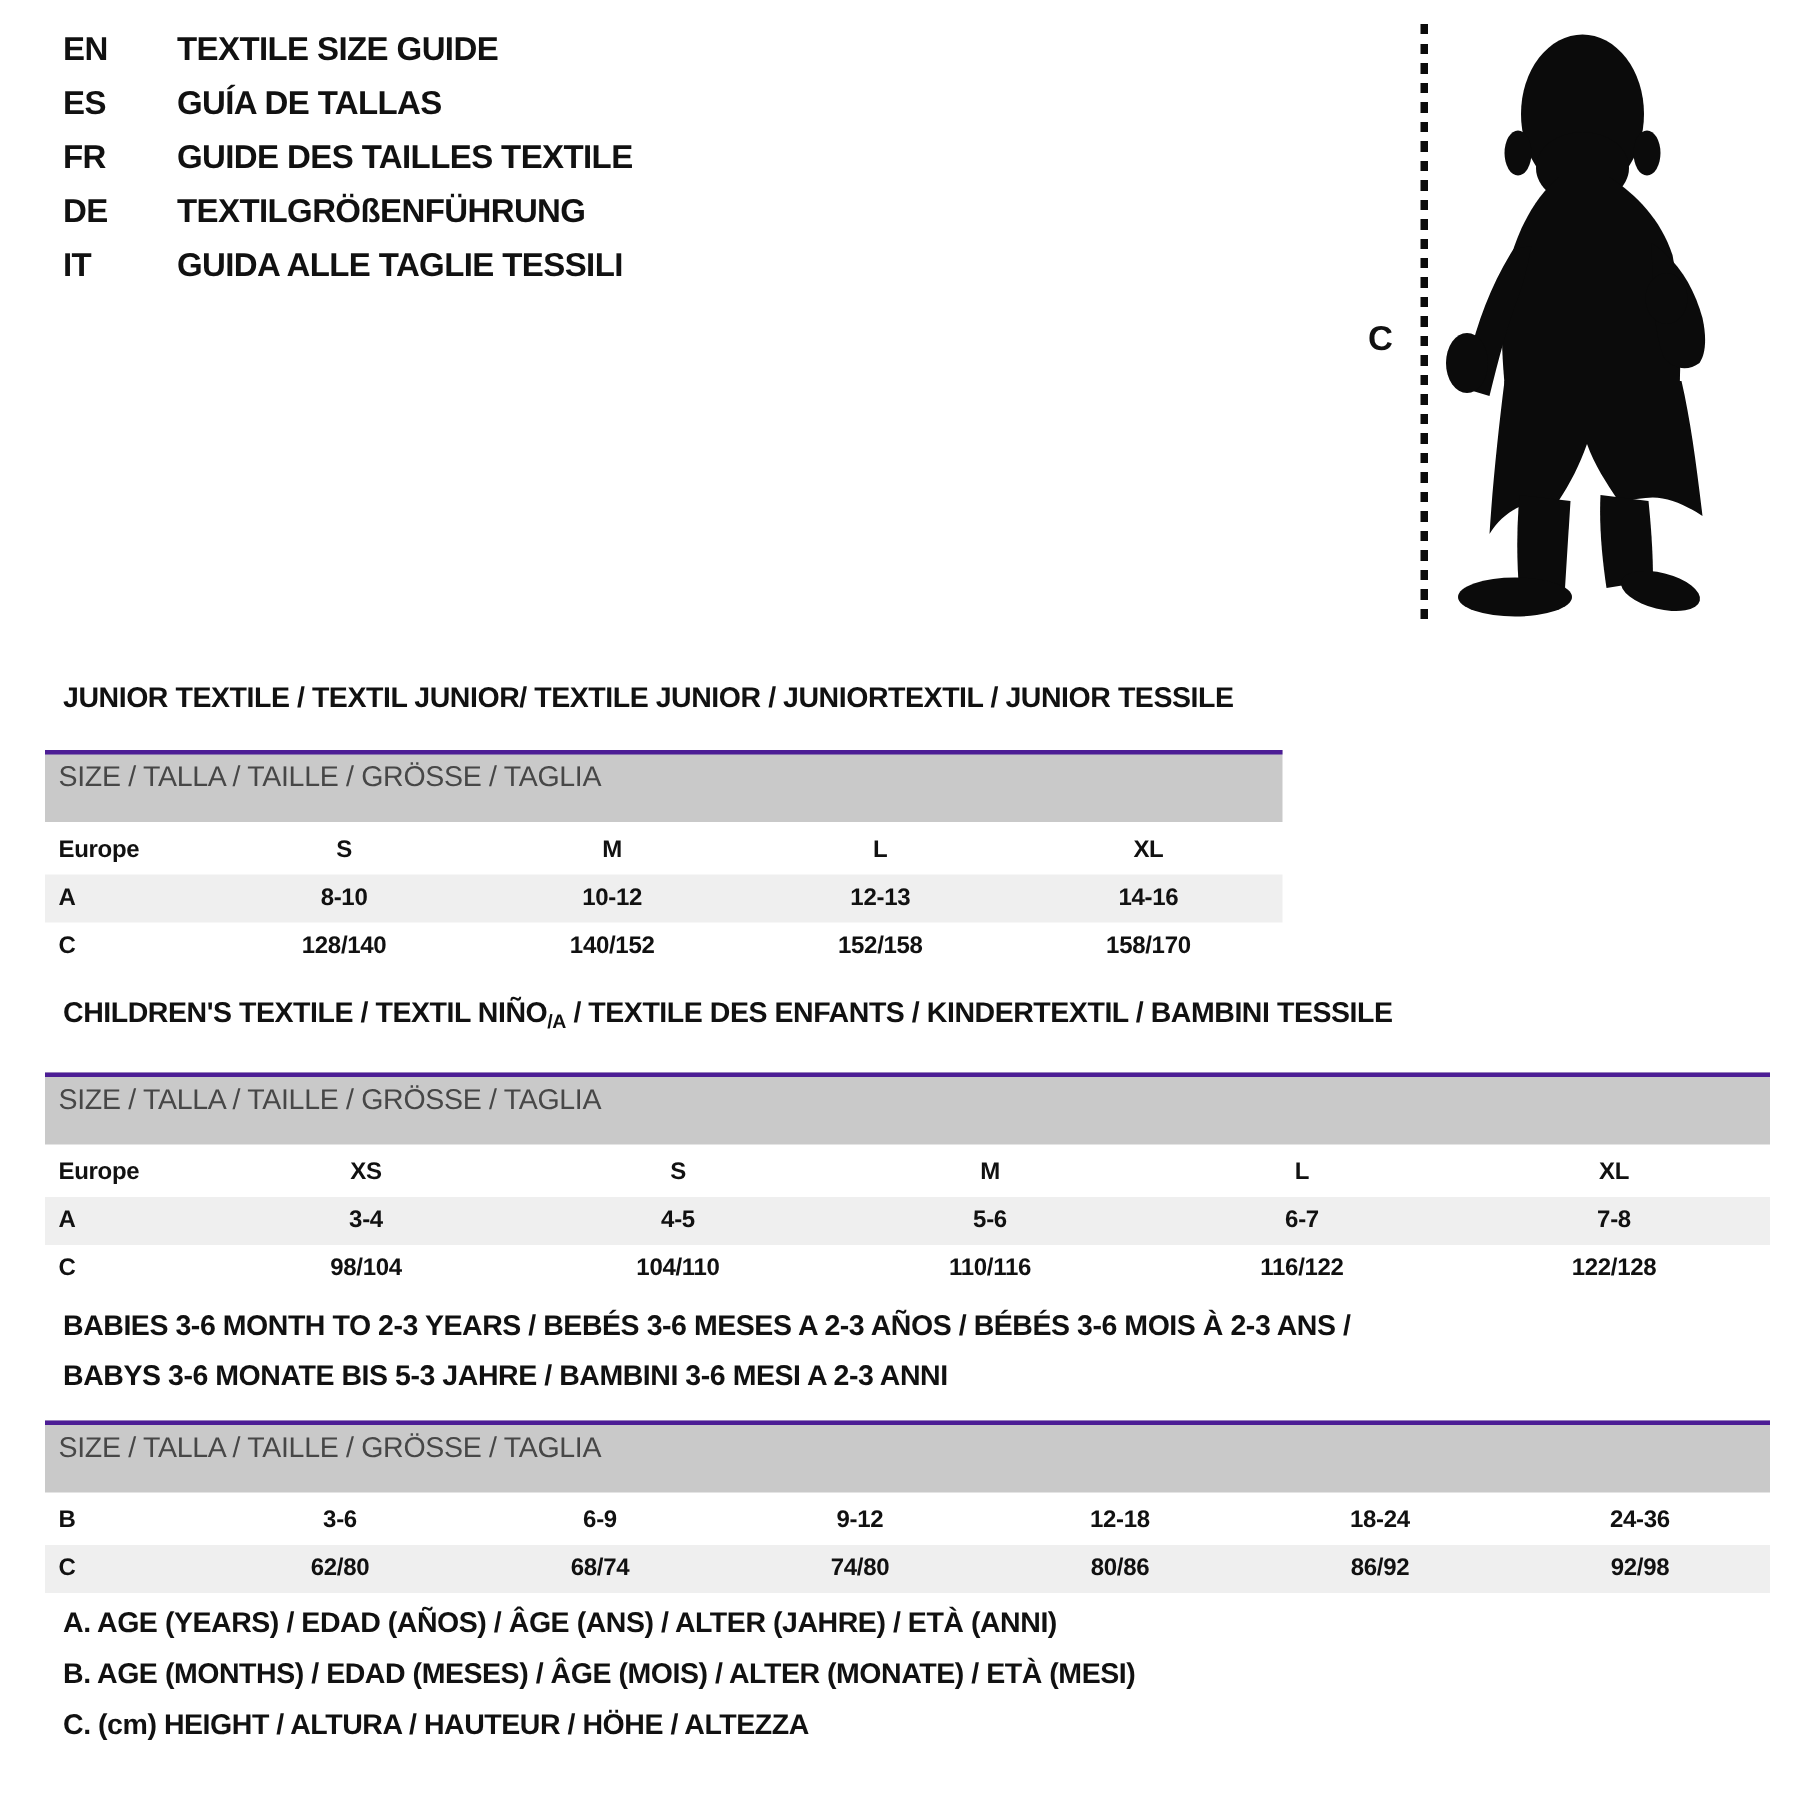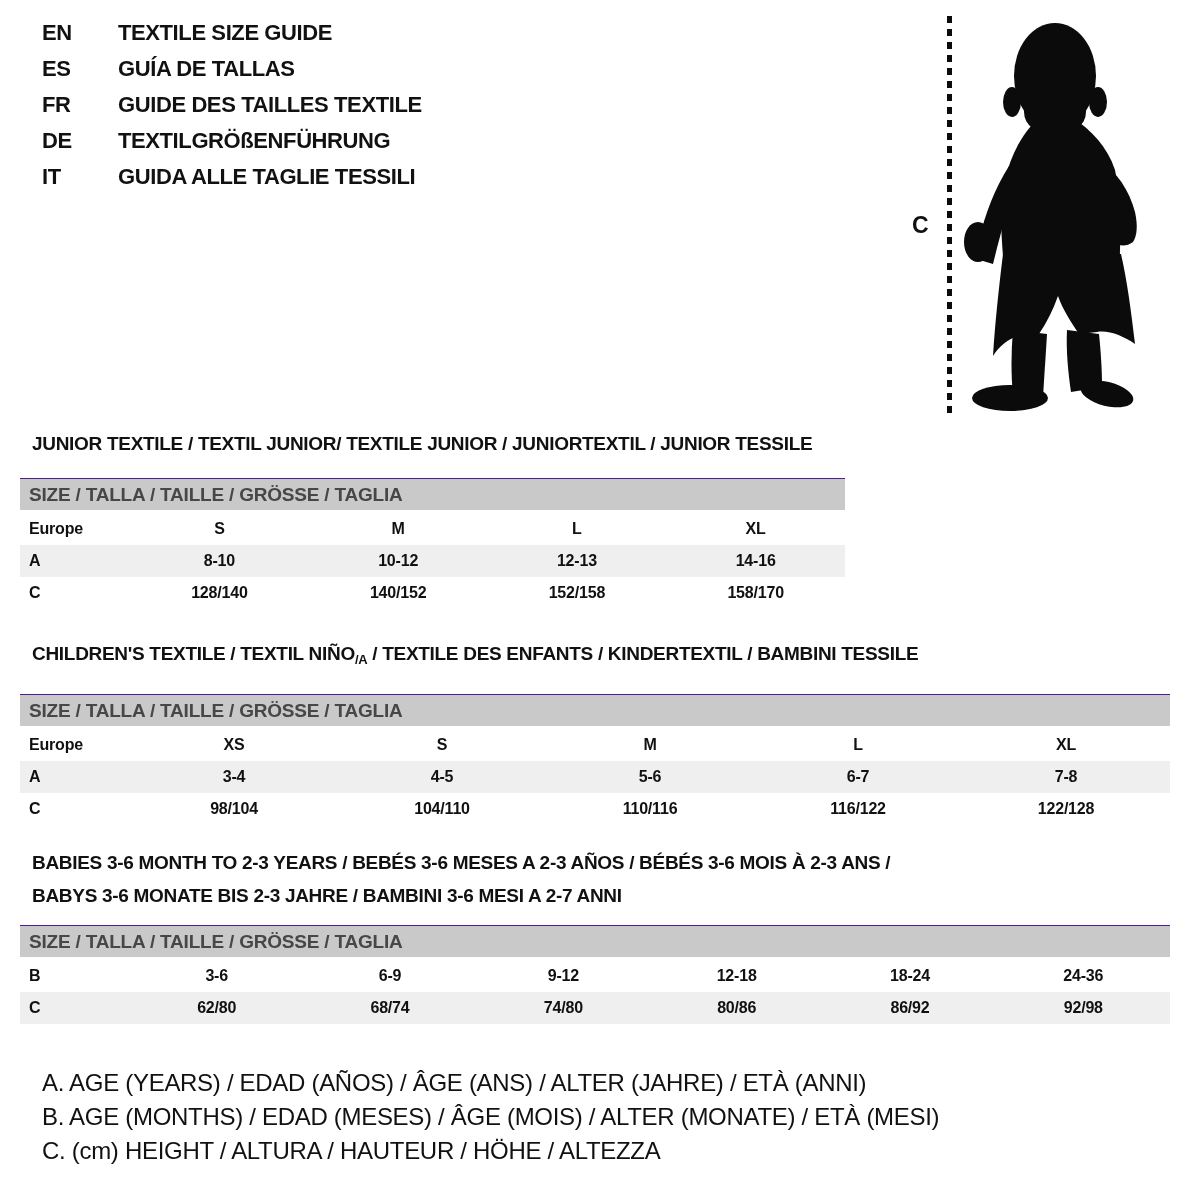--- a/index.html
+++ b/index.html
@@ -28,57 +28,57 @@
     position: absolute; left: 947px; top: 16px; width: 5px; height: 402px;
     background: repeating-linear-gradient(to bottom, #0b0b0b 0 7px, transparent 7px 13px);
   }
   .measure-label {
     position: absolute; left: 912px; top: 212px;
     font-size: 23px; font-weight: bold;
   }
   .baby-svg { position: absolute; left: 955px; top: 14px; }
 
   
-  .section { position: absolute; left: 20px; }
+  .section { position: absolute; left: 30px; margin-top: 22px; }
   .section-0 { top: 432px; width: 825px; }
   .section-1 { top: 642px; width: 1150px; }
   .section-2 { top: 846px; width: 1150px; }
 
   .sec-heading {
     padding-left: 12px;
     font-size: 19px; font-weight: bold; letter-spacing: -0.3px;
     line-height: 33px; white-space: nowrap;
   }
   .section-0 .sec-heading, .section-1 .sec-heading { line-height: 24px; }
   .subscript { font-size: 13px; vertical-align: -4px; }
 
   .tbl { margin-top: 22px; width: 100%; }
   .section-2 .tbl { margin-top: 13px; }
 
   .size-bar {
-    height: 32px; line-height: 32px;
+    height: 48px; line-height: 32px;
     background: var(--bar-bg, #c9c9c9);
     color: var(--bar-text, #484848);
-    font-size: 19px; font-weight: bold; letter-spacing: -0.2px;
+    font-size: 19px; font-weight: normal; letter-spacing: -0.2px;
     padding-left: 9px; margin-bottom: 3px;
-    border-top: 1px solid #4c1d95;
+    border-top: 3px solid #4c1d95;
   }
   .trow {
     display: flex; height: 32px; align-items: center;
     font-size: 16px; font-weight: 600; letter-spacing: -0.2px;
     color: var(--text, #111);
   }
   .trow.shaded { background: var(--stripe-bg, #efefef); }
   .tlabel { flex: 0 0 110px; padding-left: 9px; }
   .tcell { flex: 1 1 0; text-align: center; }
 
   
   .legend { position: absolute; left: 42px; top: 1066px; }
   .legend-line {
-    font-size: 24px; font-weight: normal; letter-spacing: -0.3px;
+    font-size: 19px; font-weight: bold; letter-spacing: -0.3px;
     line-height: 34px; white-space: nowrap;
   }
 </style>
 </head>
 <body>
 
 <div class="lang-list">
     <div class="lang-row">
       <span class="lang-code">EN</span>
       <span class="lang-title">TEXTILE SIZE GUIDE</span>
@@ -193,21 +193,21 @@
         <span class="tcell">110/116</span>
         <span class="tcell">116/122</span>
         <span class="tcell">122/128</span>
       </div>
     </div>
 </section>
 
 <section class="section section-2">
   <div class="sec-heading">
       <div class="heading-line"><span>BABIES 3-6 MONTH TO 2-3 YEARS / BEBÉS 3-6 MESES A 2-3 AÑOS / BÉBÉS 3-6 MOIS À 2-3 ANS /</span></div>
-      <div class="heading-line"><span>BABYS 3-6 MONATE BIS 2-3 JAHRE / BAMBINI 3-6 MESI A 2-7 ANNI</span></div>
+      <div class="heading-line"><span>BABYS 3-6 MONATE BIS 5-3 JAHRE / BAMBINI 3-6 MESI A 2-3 ANNI</span></div>
     </div>
   <div class="tbl">
     <div class="size-bar">SIZE / TALLA / TAILLE / GRÖSSE / TAGLIA</div>
   <div class="trow">
         <span class="tlabel">B</span>
         <span class="tcell">3-6</span>
         <span class="tcell">6-9</span>
         <span class="tcell">9-12</span>
         <span class="tcell">12-18</span>
         <span class="tcell">18-24</span>

